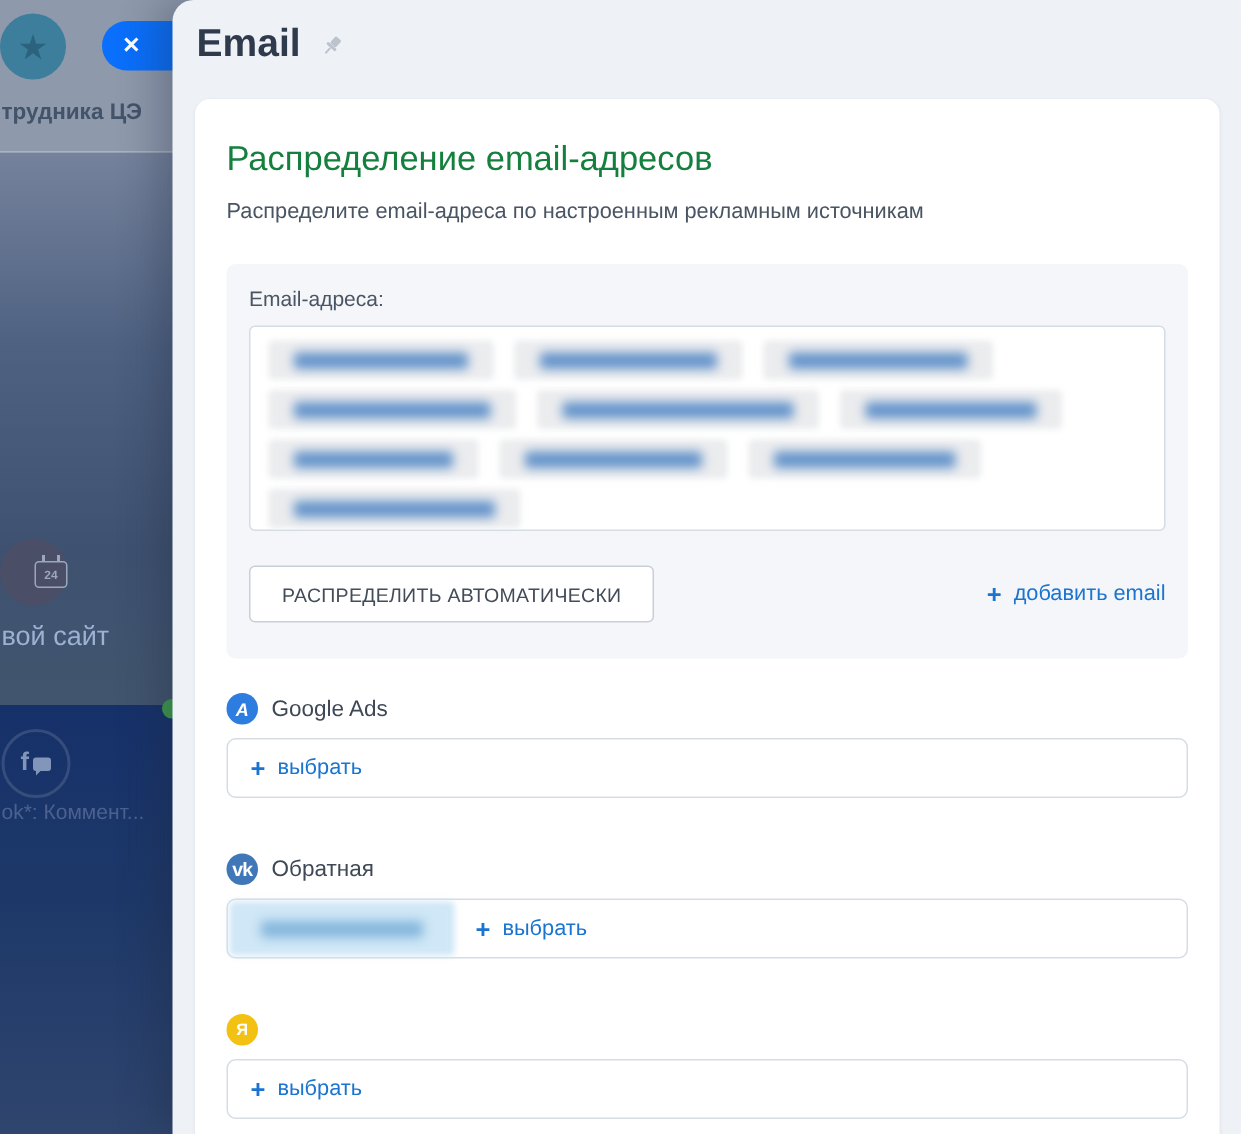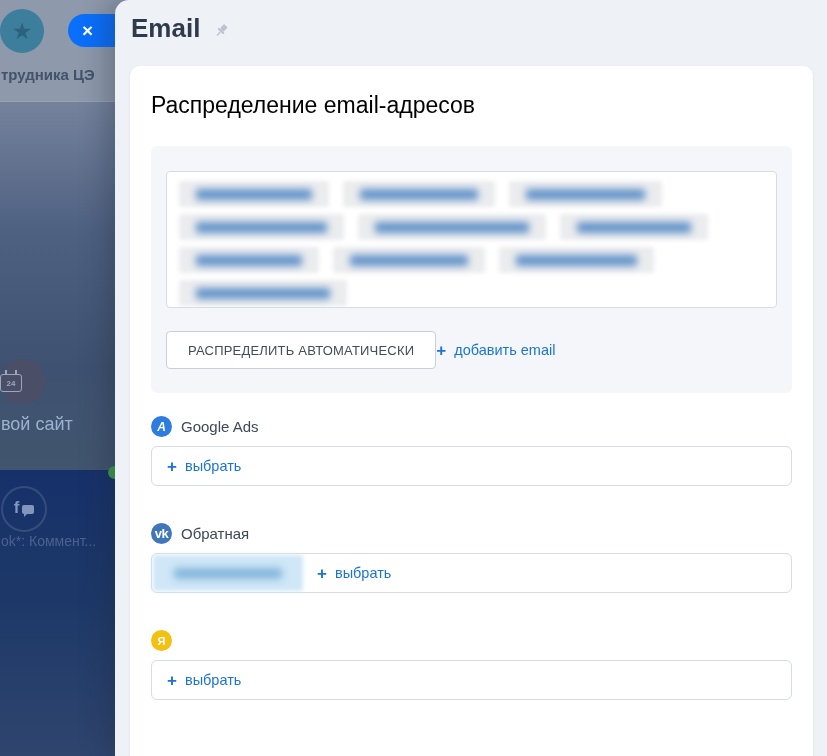--- a/index.html
+++ b/index.html
@@ -13,21 +13,21 @@
                background:#3c7e9b;display:flex;align-items:center;justify-content:center;cursor:pointer;}
   .star-glyph{color:#2b627d;font-size:23px;line-height:1;}
   .close-pill{position:absolute;left:68px;top:14px;width:64px;height:33px;border-radius:17px;
               background:#0a6ffb;display:flex;align-items:center;cursor:pointer;}
   .close-x{color:#fff;font-size:19px;font-weight:700;margin-left:14px;line-height:1;}
   .sb-top-label{position:absolute;left:1px;top:66px;font-size:15px;font-weight:600;
                 color:#42536a;white-space:nowrap;}
   .sb-mid{position:absolute;left:0;top:101px;width:100%;height:369px;border-top:1px solid #97a2b3;
           background:linear-gradient(180deg,#75829c 0%,#4e6181 35%,#3e5170 72%,#42556e 100%);}
   .cal-circle{position:absolute;left:0;top:257px;width:45px;height:45px;border-radius:50%;
-              background:#4a4e66;display:flex;align-items:center;justify-content:flex-start;cursor:pointer;}
+              background:#4a4e66;display:flex;align-items:center;justify-content:flex-end;cursor:pointer;}
   .cal-icon{width:20px;height:16px;border:1.5px solid #9aa7bd;border-radius:3px;position:relative;
             margin-top:3px;display:flex;align-items:center;justify-content:center;}
   .cal-icon::before,.cal-icon::after{content:"";position:absolute;top:-5px;width:2px;height:4px;background:#9aa7bd;}
   .cal-icon::before{left:4px;} .cal-icon::after{right:4px;}
   .cal-day{font-size:8px;color:#9aa7bd;font-weight:700;}
   .site-label{position:absolute;left:1px;top:312px;font-size:18px;color:#9cb2d3;white-space:nowrap;}
   .sb-fb{position:absolute;left:0;top:470px;width:100%;bottom:0;
          background:linear-gradient(180deg,#16316a 0%,#1d3868 45%,#2f456e 100%);}
   .green-dot{position:absolute;left:108px;top:466px;width:13px;height:13px;border-radius:50%;
              background:#3f9d4c;z-index:1;}
@@ -46,32 +46,32 @@
   .panel-header{position:relative;height:54px;}
   .panel-title-row{position:absolute;left:16px;top:13px;display:flex;align-items:center;gap:13px;}
   .panel-title{font-size:26px;font-weight:700;color:#2f3b4c;}
   .pin-icon{display:flex;align-items:center;margin-top:4px;cursor:pointer;}
   .feedback-btn{position:absolute;right:15px;top:19px;height:29px;padding:0 15px;background:#fff;
                 border:1px solid #e6e9ee;border-radius:15px;display:flex;align-items:center;
                 font-size:14px;color:#6e7684;box-shadow:0 1px 2px rgba(0,0,0,.05);cursor:pointer;}
 
   .card{position:absolute;left:15px;right:14px;top:66px;bottom:-20px;background:#fff;border-radius:10px;
         box-shadow:0 1px 3px rgba(20,30,50,.07);padding:0 21px;box-sizing:border-box;overflow:hidden;}
-  .card-heading{margin:26px 0 0;font-size:23px;font-weight:400;color:#000000;}
+  .card-heading{margin:26px 0 0;font-size:23px;font-weight:400;color:#15803d;}
   .card-sub{margin:14px 0 0;font-size:14.5px;color:#4a5564;}
 
   .email-block{margin-top:27px;background:#f4f6f9;border-radius:6px;padding:15px 15px 24px;box-sizing:border-box;}
   .email-label{font-size:14px;color:#4a5564;}
   .chips-box{margin-top:10px;height:137px;background:#fff;border:1px solid #d6dce4;border-radius:4px;
              box-sizing:border-box;padding:9px 12px 2px;display:flex;flex-wrap:wrap;
              column-gap:14px;row-gap:7px;align-content:flex-start;overflow:hidden;cursor:text;}
   .chip{height:26px;background:#ebecee;border-radius:3px;filter:blur(2px);
         display:flex;align-items:center;justify-content:center;flex:0 0 auto;cursor:pointer;}
   .chip-bar{height:11px;background:#4c84c4;border-radius:2px;filter:blur(3px);opacity:.85;}
-  .actions-row{margin-top:23px;display:flex;align-items:center;justify-content:flex-start;}
+  .actions-row{margin-top:23px;display:flex;align-items:center;justify-content:space-between;}
   .distribute-btn{height:38px;padding:0 21px;background:#fff;border:1px solid #c9cfd7;border-radius:4px;
                   font-size:13px;color:#434c59;letter-spacing:.2px;cursor:pointer;font-family:inherit;}
   .link{display:flex;align-items:center;gap:8px;color:#1b75d0;font-size:14.5px;cursor:pointer;user-select:none;}
   .link .plus{font-weight:700;font-size:17px;line-height:1;}
 
   .source{margin-top:23px;}
   .source + .source{margin-top:37px;}
   .source-header{display:flex;align-items:center;gap:9px;}
   .source-icon{width:21px;height:21px;border-radius:50%;display:flex;align-items:center;
                justify-content:center;color:#fff;flex:0 0 auto;}
@@ -131,22 +131,24 @@
               <rect x="4.5" y="8.2" width="8" height="2" rx="1"></rect>
               <rect x="7.8" y="10.4" width="1.4" height="5" rx="0.7"></rect>
             </g>
           </svg>
         </span>
       </div>
     </div>
 
     <div class="card">
       <h1 class="card-heading">Распределение email-адресов</h1>
+      <p class="card-sub">Распределите email-адреса по настроенным рекламным источникам</p>
 
       <div class="email-block">
+        <div class="email-label">Email-адреса:</div>
         <div class="chips-box">
             <div class="chip" style="width: 150px;">
               <span class="chip-bar" style="width: 116px;"></span>
             </div>
             <div class="chip" style="width: 152px;">
               <span class="chip-bar" style="width: 118px;"></span>
             </div>
             <div class="chip" style="width: 153px;">
               <span class="chip-bar" style="width: 119px;"></span>
             </div>

